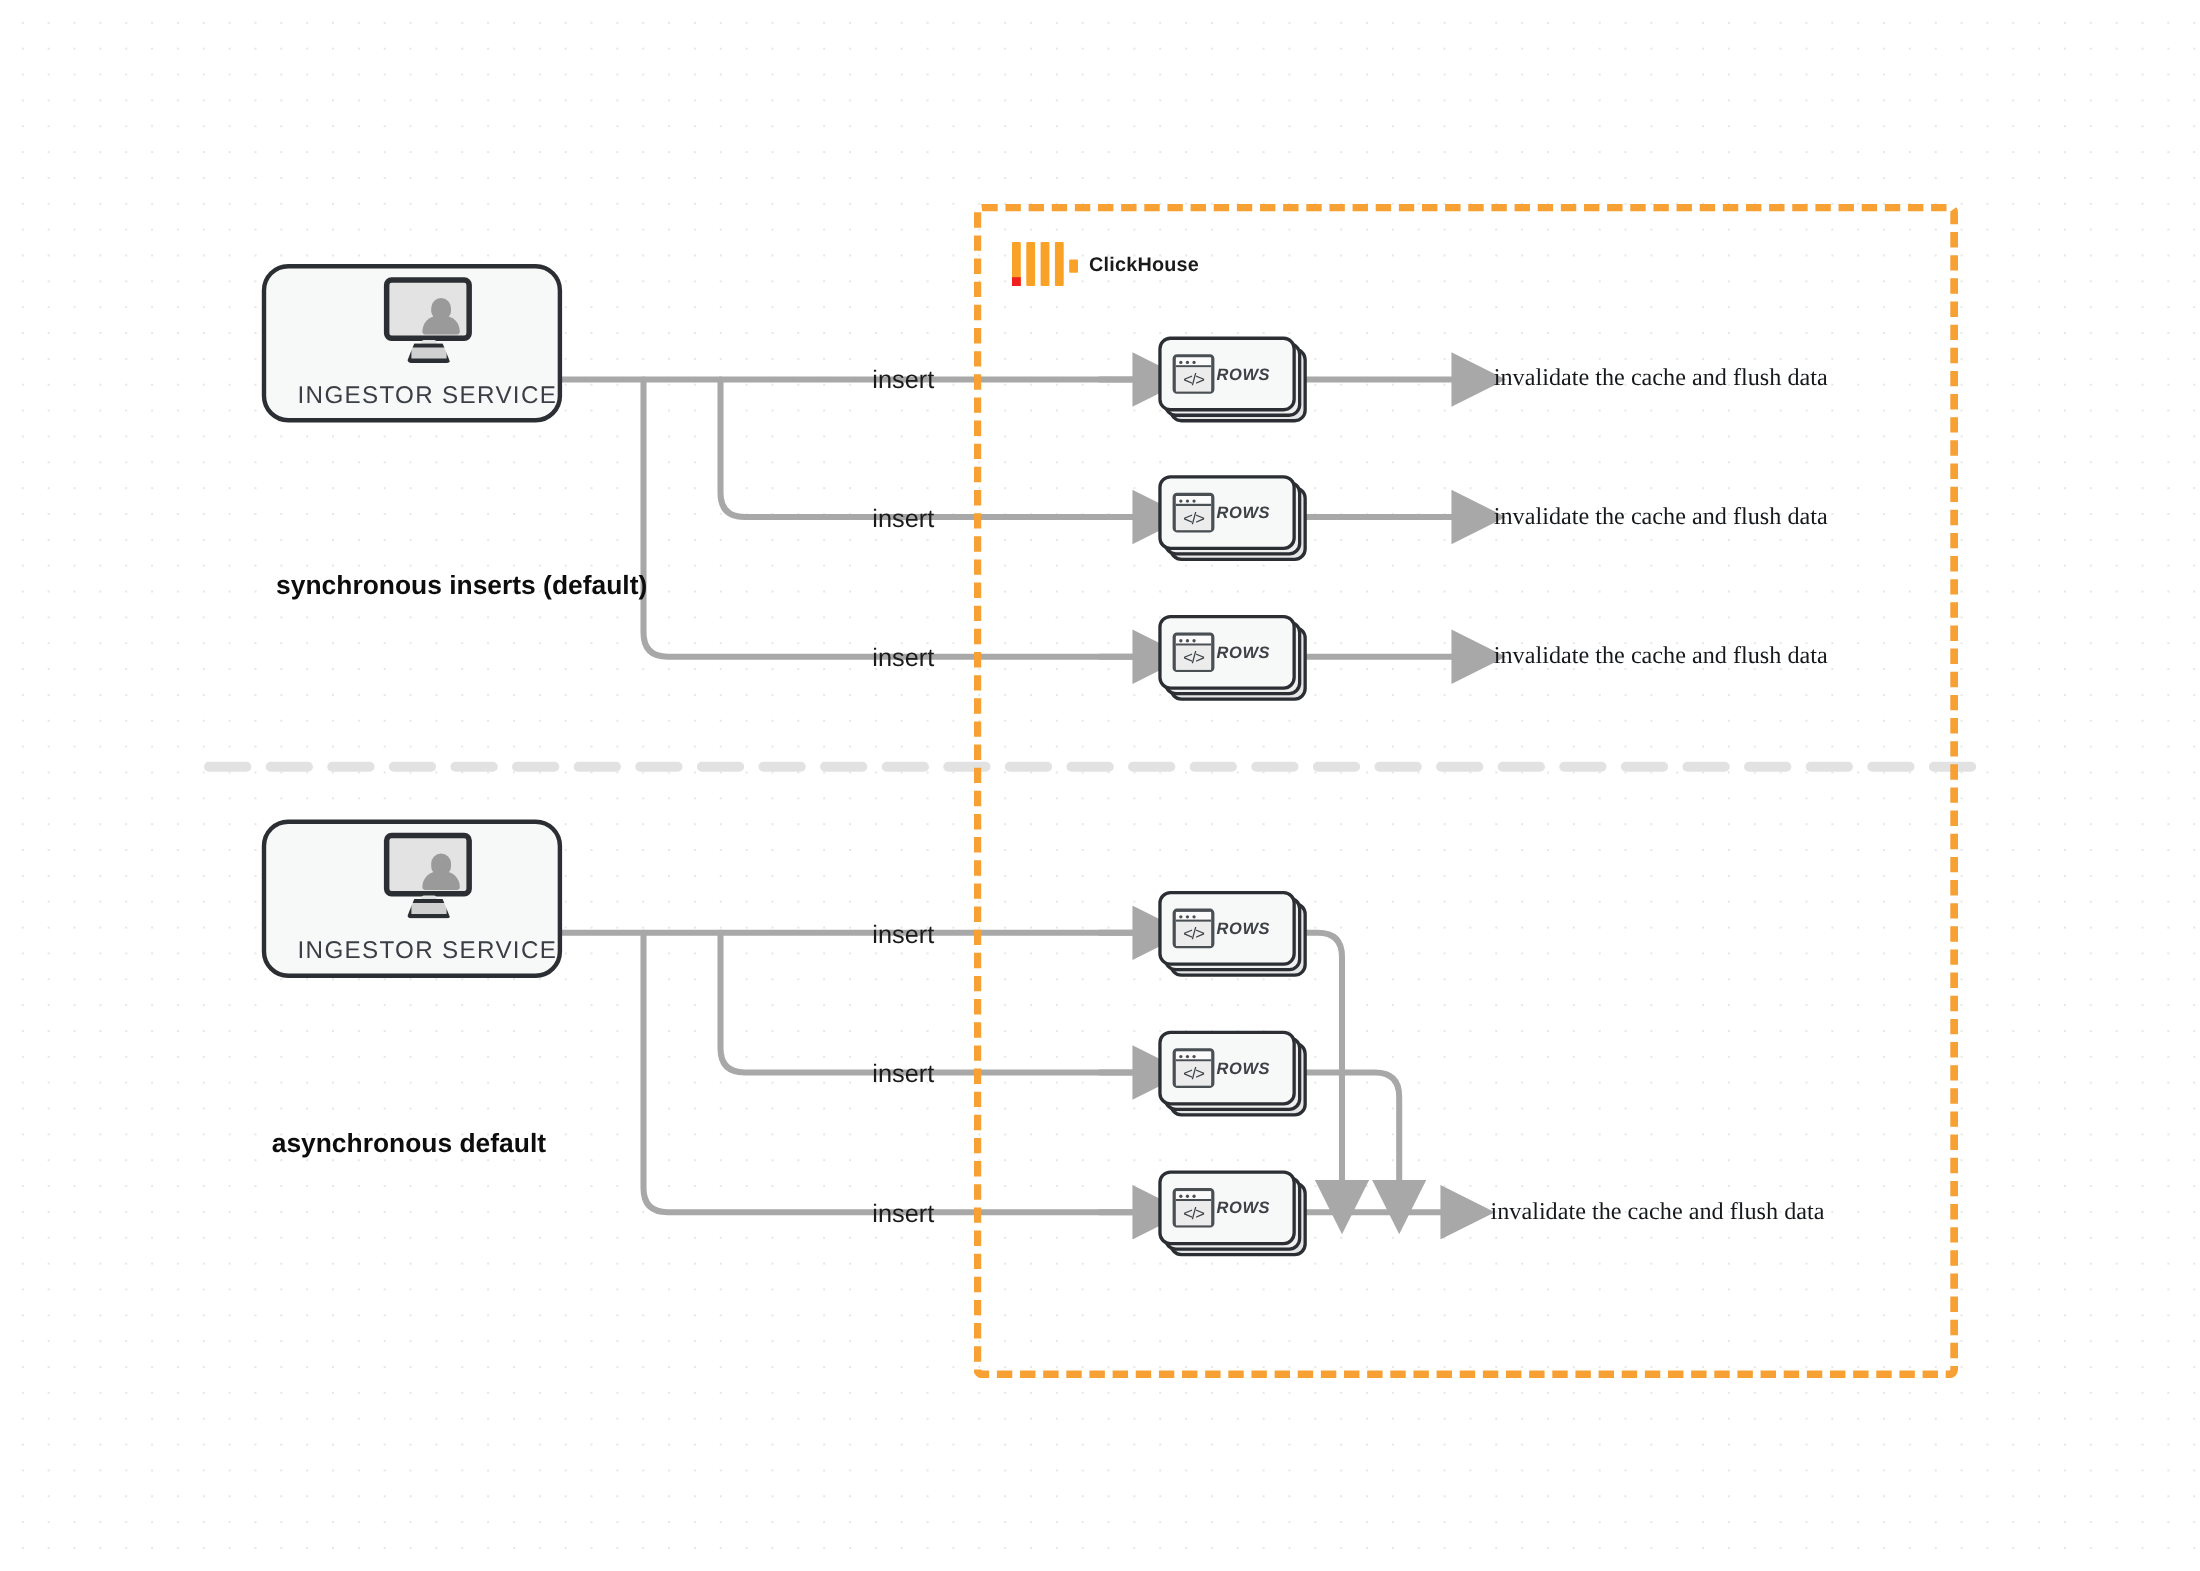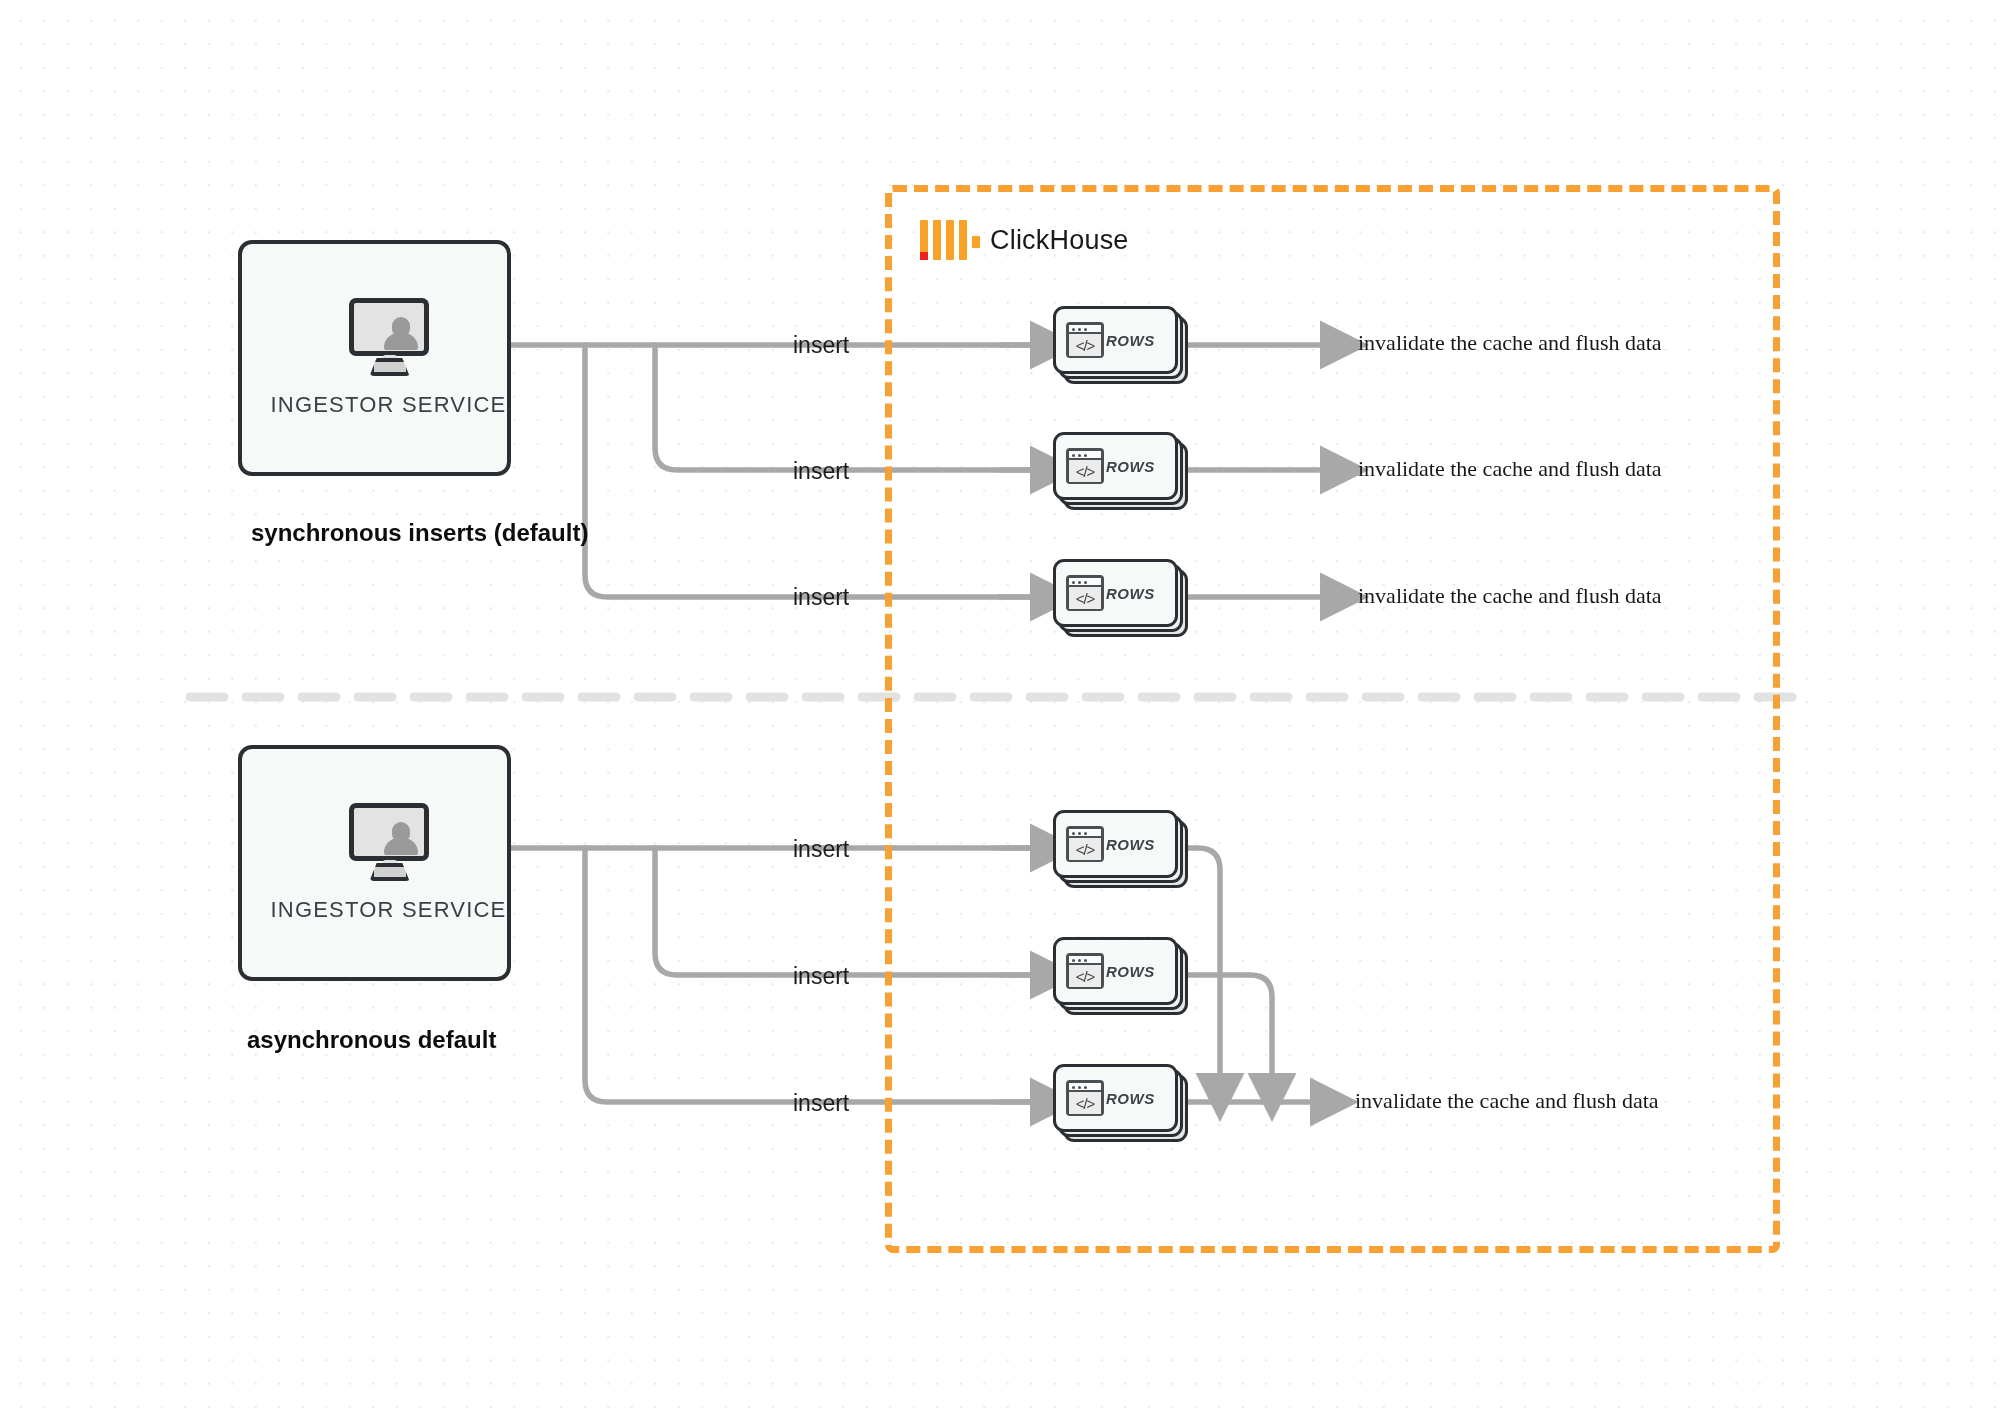--- a/index.html
+++ b/index.html
@@ -34,29 +34,29 @@
   }
   .ch-logo{position:relative;width:52px;height:40px;}
   .ch-bar{position:absolute;top:0;width:8px;height:40px;background:#faa227;border-radius:1px;}
   .ch-bar.b1{left:0;}
   .ch-bar.b2{left:13px;}
   .ch-bar.b3{left:26px;}
   .ch-bar.b4{left:39px;}
   .ch-red{position:absolute;left:0;bottom:0;width:8px;height:8px;background:#f02020;}
   .ch-dash{position:absolute;left:52px;top:16px;width:8px;height:12px;background:#faa227;border-radius:1px;}
   .ch-name{
-    font-size:27px;color:#1a1a1a;letter-spacing:.2px;white-space:nowrap;
+    font-size:18px;color:#1a1a1a;letter-spacing:.2px;white-space:nowrap;font-weight:bold;
   }
 
   
   .ingestor{
-    position:absolute;width:273px;height:236px;
+    position:absolute;width:273px;height:144px;
     background:#f7f8f8;
     border:4px solid #2b2f33;
-    border-radius:14px;
+    border-radius:24px;
     box-sizing:border-box;
     display:flex;flex-direction:column;align-items:center;justify-content:center;padding-left:28px;
   }
   .ingestor.sync{left:238px;top:240px;}
   .ingestor.async{left:238px;top:745px;}
   .monitor{position:relative;width:92px;height:78px;margin-bottom:16px;}
   .mon-screen{
     position:absolute;left:6px;top:0;width:80px;height:58px;
     background:#e3e3e3;border:5px solid #2b2f33;border-radius:7px;box-sizing:border-box;
   }

